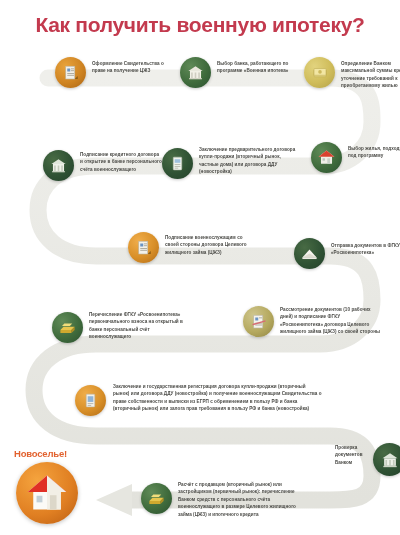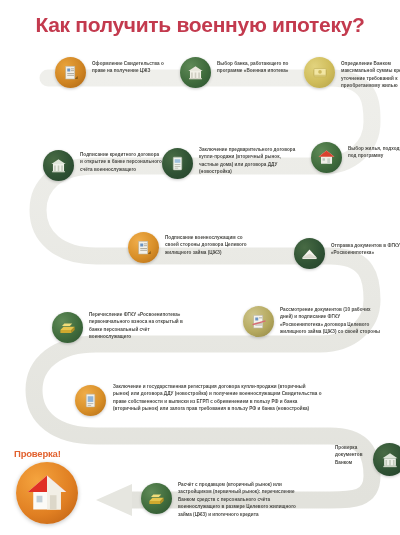--- a/index.html
+++ b/index.html
@@ -335,21 +335,21 @@
           <path d="M3 15 L7 11 L21 11 L17 15 Z" fill="#e7c64e"></path>
           <path d="M3 15 L17 15 L17 19 L3 19 Z" fill="#cfa92e"></path>
           <path d="M17 15 L21 11 L21 15 L17 19 Z" fill="#b08f22"></path>
           <path d="M5 10 L8 7 L18 7 L15 10 Z" fill="#f0dd7c"></path>
         </svg>
       </div>
     </div>
     <div class="step-text" style="left:150px;top:481px;width:120px;">Расчёт с продавцом (вторичный рынок) или застройщиком (первичный рынок): перечисление Банком средств с персонального счёта военнослужащего в размере Целевого жилищного займа (ЦЖЗ) и ипотечного кредита</div>
   </div>
 
-  <div id="novoselie-label">Проверка!</div>
+  <div id="novoselie-label">Новоселье!</div>
   <div id="novoselie-bubble">
     <div class="glyph" style="position:absolute;left:0;top:0;right:0;bottom:0;display:flex;align-items:center;justify-content:center;">
       <svg width="44" height="44" viewBox="0 0 24 24">
         <path d="M1.5 11.5 L12 2.5 L22.5 11.5 L19.5 11.5 L19.5 21 L4.5 21 L4.5 11.5 Z" fill="#fbfaf6"></path>
         <path d="M1.5 11.5 L12 2.5 L22.5 11.5 Z" fill="#e02f25"></path>
         <path d="M12 2.5 L22.5 11.5 L19.5 11.5 L19.5 21 L12 21 Z" fill="#f2efe6"></path>
         <rect x="6.3" y="13.5" width="3.2" height="3.6" fill="#c2cfd6"></rect>
         <rect x="13.6" y="13.2" width="3.6" height="7.8" fill="#dcd7c9"></rect>
       </svg>
     </div>

